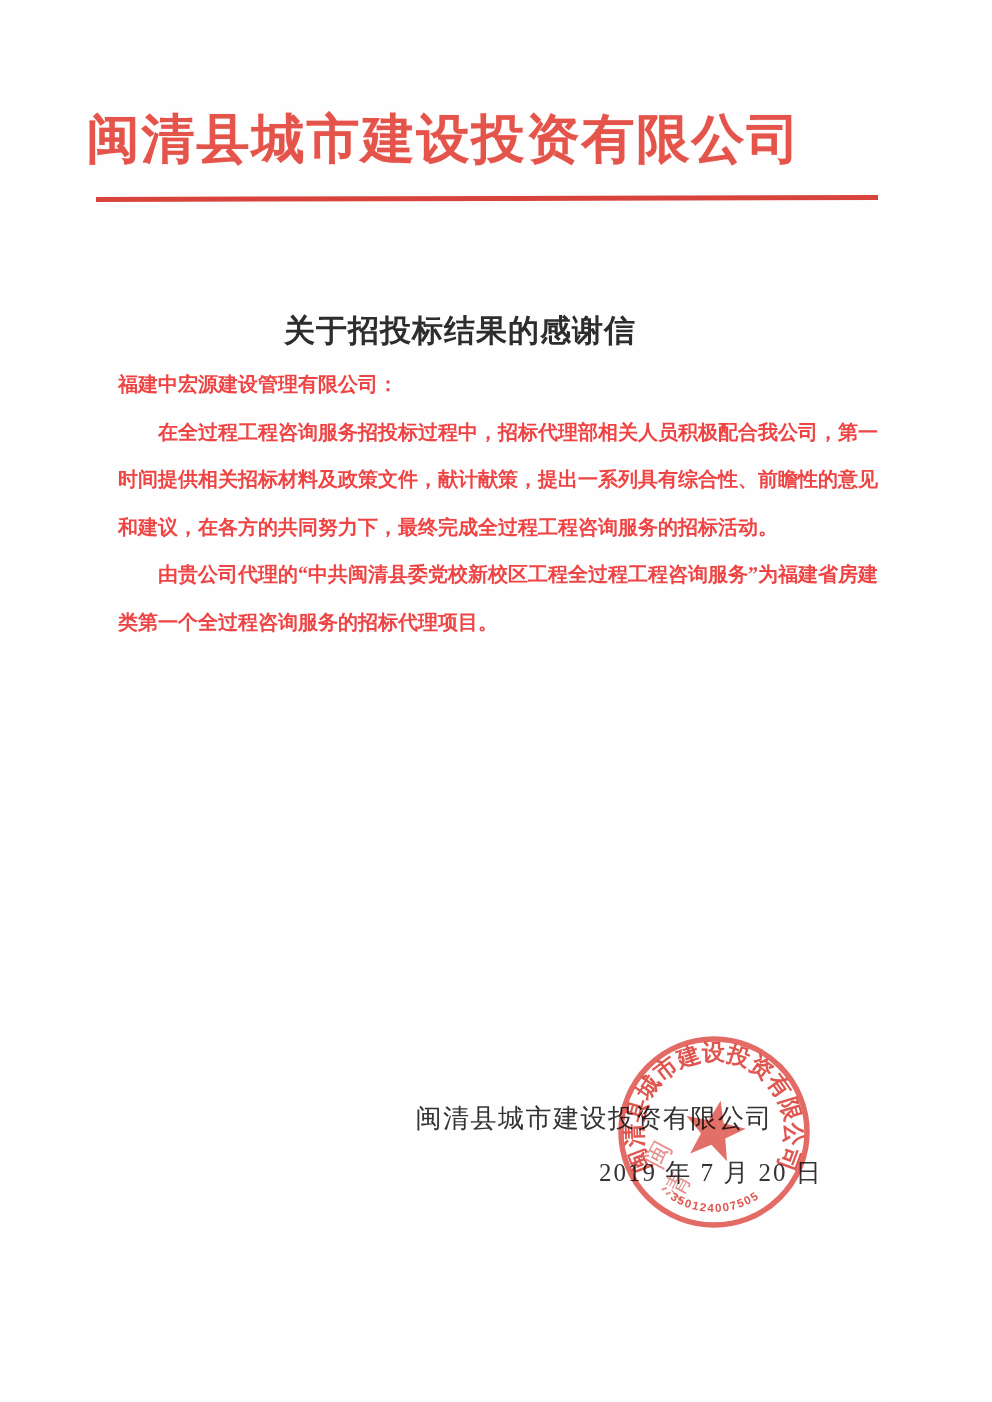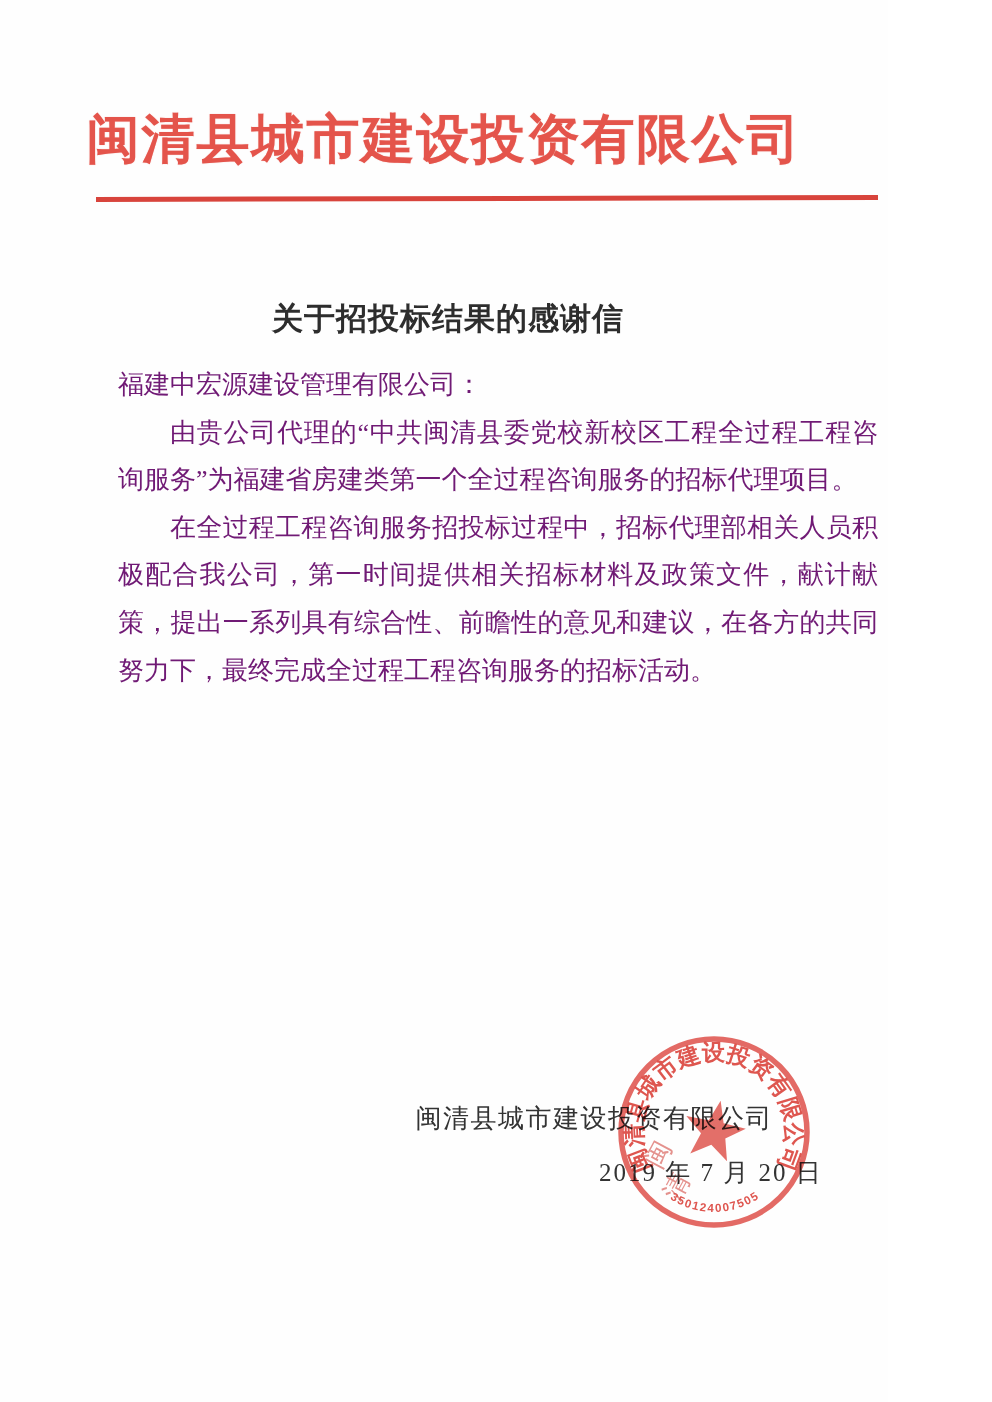--- a/index.html
+++ b/index.html
@@ -38,39 +38,40 @@
     height: 5px;
     background: #d8443c;
     transform: rotate(-0.15deg);
   }
   
   .letter-title {
     position: absolute;
     top: 294px;
     left: 0;
     width: 100%;
-    margin: 4px;
+    margin: 16px;
     text-align: center;
     font-family: "Liberation Sans", "DejaVu Sans", sans-serif;
     font-size: 31px;
     font-weight: 600;
     letter-spacing: 1px;
     color: #2d2d2d;
   }
   
   .letter-body {
     position: absolute;
     top: 361px;
     left: 118px;
     width: 760px;
-    font-size: 26px;
+    font-size: 20px;
     line-height: 47.6px;
-    color: #701a75;
+    color: #ef4444;
     text-align: justify;
     text-justify: inter-ideograph;
+    font-weight: bold;
   }
   .letter-body p {
     margin: 0;
     padding: 0;
   }
   .letter-body p.para {
     text-indent: 2em;
   }
   
   .sig-company {
@@ -135,22 +136,22 @@
 
 <div class="page">
 
   <h1 class="letterhead-company">闽清县城市建设投资有限公司</h1>
   <div class="letterhead-divider"></div>
 
   <h2 class="letter-title">关于招投标结果的感谢信</h2>
 
   <main class="letter-body">
     <p class="salutation">福建中宏源建设管理有限公司：</p>
+    <p class="para">在全过程工程咨询服务招投标过程中，招标代理部相关人员积极配合我公司，第一时间提供相关招标材料及政策文件，献计献策，提出一系列具有综合性、前瞻性的意见和建议，在各方的共同努力下，最终完成全过程工程咨询服务的招标活动。</p>
     <p class="para">由贵公司代理的“中共闽清县委党校新校区工程全过程工程咨询服务”为福建省房建类第一个全过程咨询服务的招标代理项目。</p>
-    <p class="para">在全过程工程咨询服务招投标过程中，招标代理部相关人员积极配合我公司，第一时间提供相关招标材料及政策文件，献计献策，提出一系列具有综合性、前瞻性的意见和建议，在各方的共同努力下，最终完成全过程工程咨询服务的招标活动。</p>
   </main>
 
   <div class="sig-company">闽清县城市建设投资有限公司</div>
   <div class="sig-date">2019 年 7 月 20 日</div>
 
   <svg class="seal" viewBox="0 0 204 204" xmlns="http://www.w3.org/2000/svg">
     <defs>
       <path id="seal-arc-top" d="M 39.6 138 A 72 72 0 1 1 164.4 138" fill="none"></path>
       <path id="seal-arc-bottom" d="M 56.1 167.5 A 80 80 0 0 0 147.9 167.5" fill="none"></path>
     </defs>

